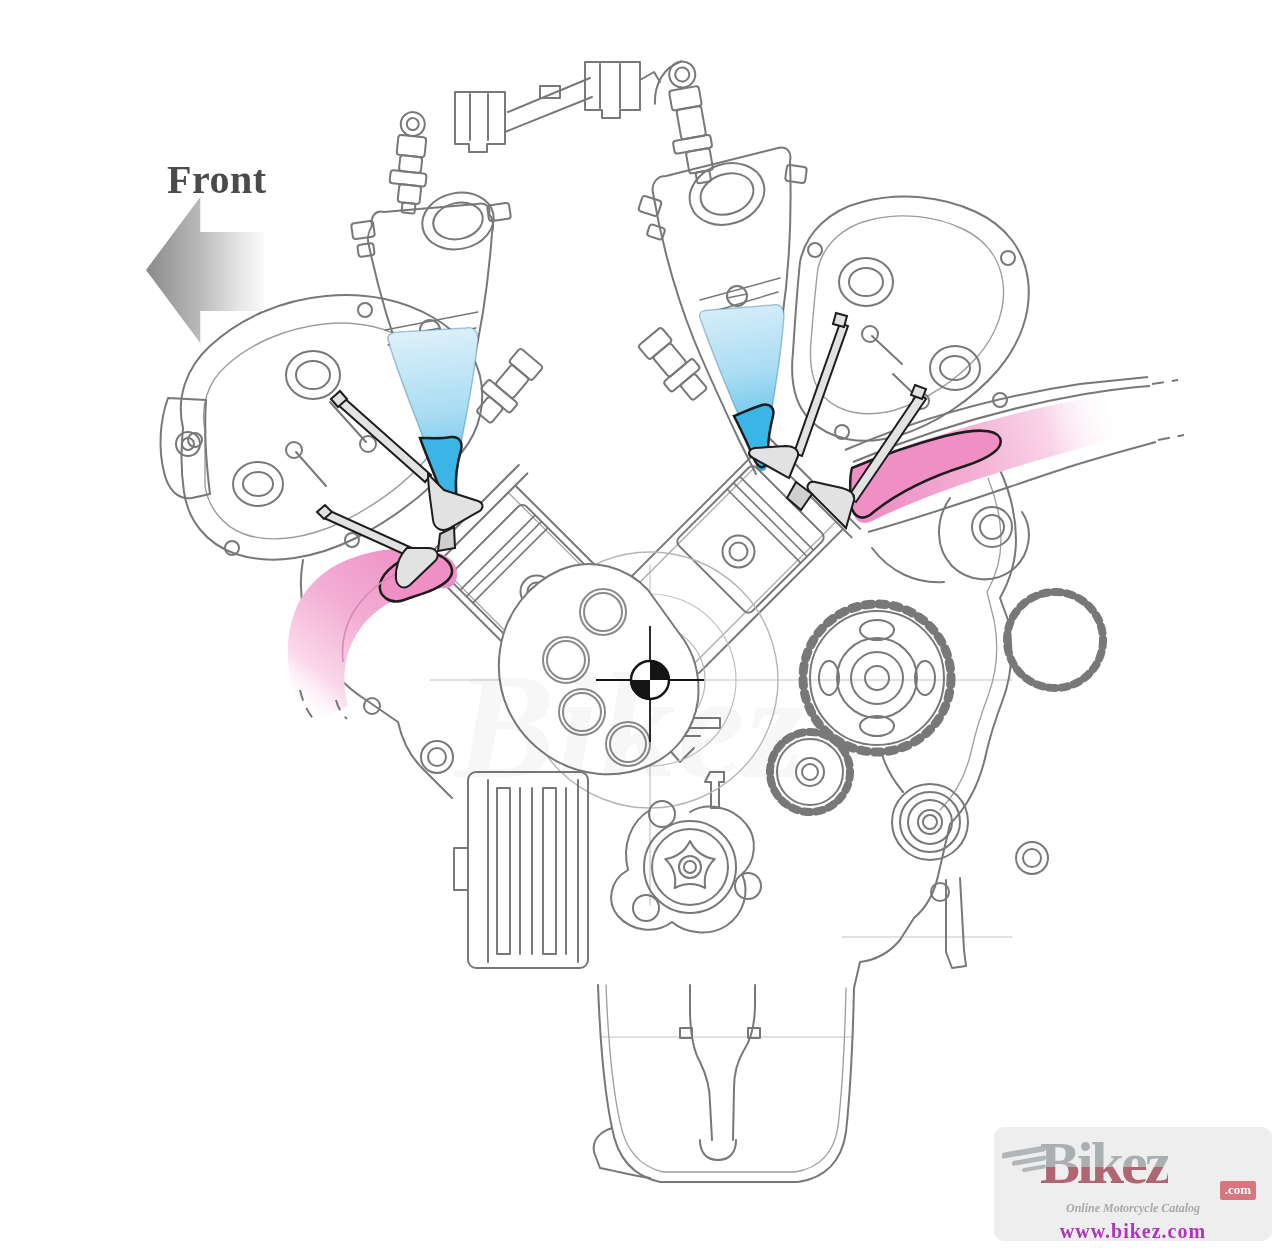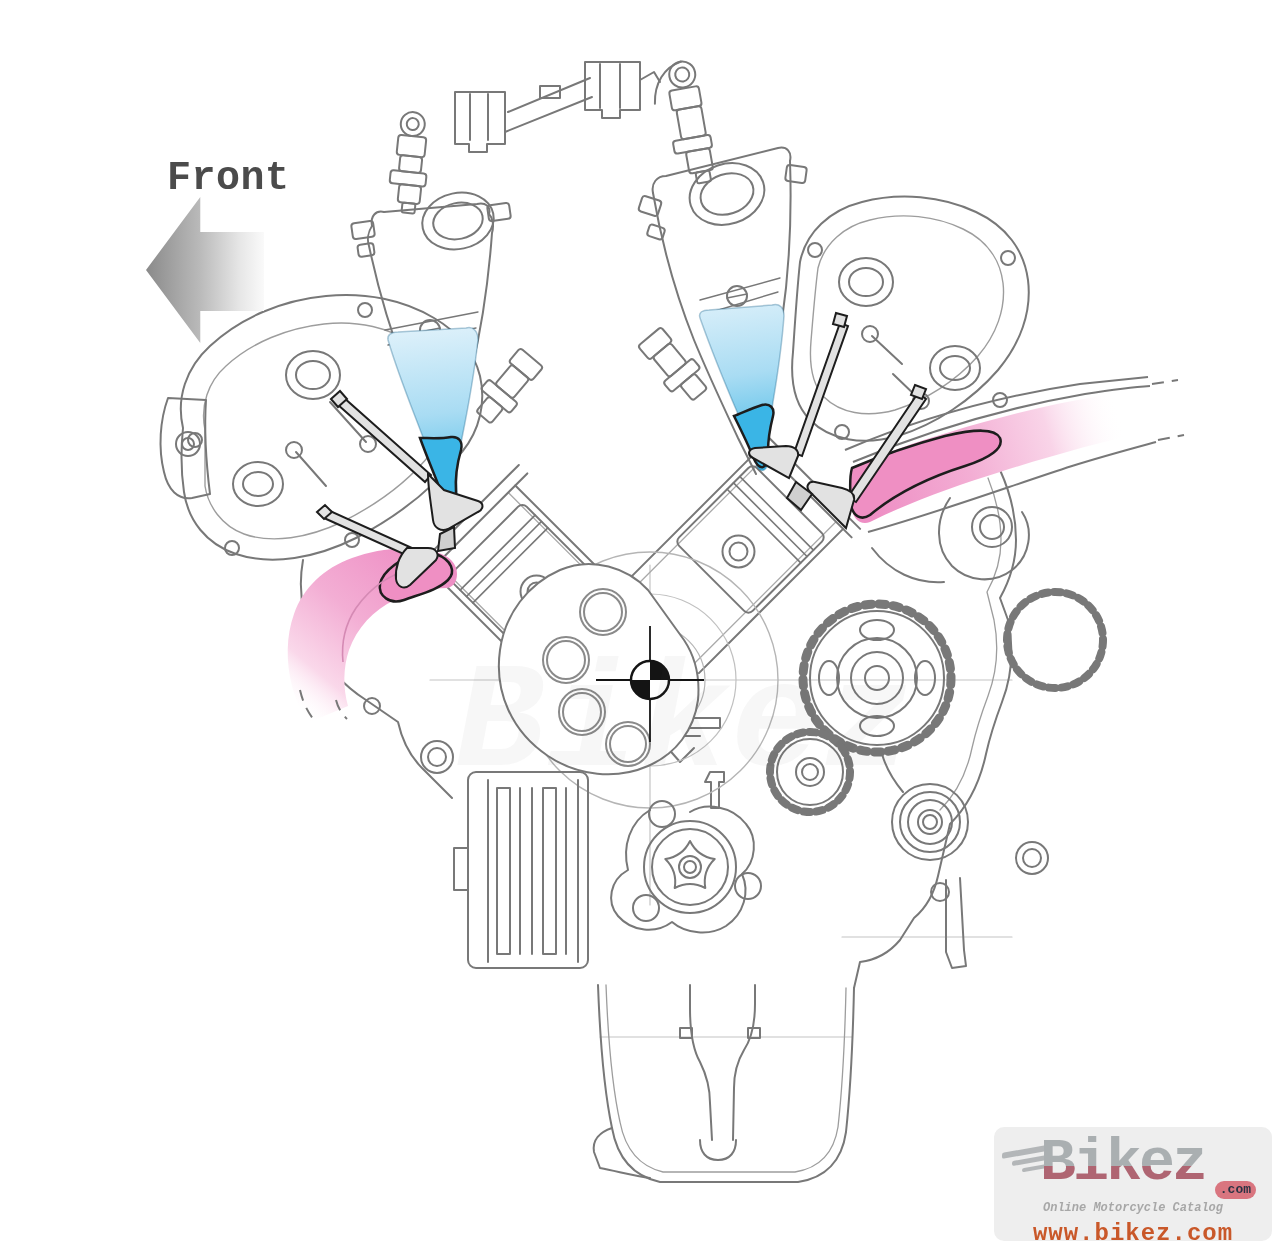--- a/index.html
+++ b/index.html
@@ -1,17 +1,17 @@
 <!DOCTYPE html>
 <html><head>
 <meta charset="utf-8">
 <style>
   html,body{margin:0;padding:0;background:#fff;}
   .canvas{position:relative;width:1280px;height:1251px;background:#ffffff;overflow:hidden;
-          font-family:Liberation Mono, monospace;}
+          font-family:Liberation Serif, serif;}
   
   .front-label{position:absolute;left:167px;top:156px;font-size:40px;font-weight:bold;
                color:#4b4b4b;letter-spacing:0.5px;}
   .front-arrow{position:absolute;left:146px;top:197px;width:118px;height:146px;
                background:linear-gradient(90deg,#8a8a8a 0%,#b9b9b9 45%,#e7e7e7 80%,#fafafa 100%);
                clip-path:polygon(0 50%,46% 0,46% 24%,100% 24%,100% 78%,46% 78%,46% 100%);}
   
   .engine-wrap{position:absolute;left:0;top:0;width:1280px;height:1251px;}
   
   .wm{position:absolute;left:455px;top:640px;font-size:150px;font-weight:bold;font-style:italic;
@@ -20,26 +20,26 @@
   .logo{position:absolute;left:994px;top:1127px;width:278px;height:114px;background:#ececec;
         border-radius:10px;opacity:0.88;}
   .logo .brand{position:absolute;left:46px;top:2px;font-size:60px;font-weight:bold;letter-spacing:-3px;
         background:linear-gradient(180deg,#9fa4a7 0 55%,#a4505f 55% 100%);
         -webkit-background-clip:text;background-clip:text;color:transparent;}
   .logo .wings{position:absolute;left:8px;top:22px;width:44px;height:22px;transform:skewY(-10deg);}
   .logo .wings i{display:block;background:#a9adaf;margin-bottom:4px;border-radius:2px;}
   .logo .wings i:nth-child(1){width:44px;height:6px;}
   .logo .wings i:nth-child(2){width:34px;height:5px;margin-left:10px;}
   .logo .wings i:nth-child(3){width:24px;height:4px;margin-left:20px;}
-  .logo .com{position:absolute;right:16px;top:54px;background:#d4626e;color:#0f172a;font-size:13px;
-        font-weight:bold;padding:1px 5px 2px;border-radius:9px;}
+  .logo .com{position:absolute;right:16px;top:54px;background:#d4626e;color:#ffffff;font-size:13px;
+        font-weight:bold;padding:1px 5px 2px;border-radius:2px;}
   .logo .tag{position:absolute;left:0;top:74px;width:100%;text-align:center;font-size:12px;
         font-weight:bold;font-style:italic;color:#9c9c9c;}
-  .logo .url{position:absolute;left:0;top:93px;width:100%;text-align:center;font-size:24px;
-        font-weight:bold;color:#c2410c;letter-spacing:1px;}
+  .logo .url{position:absolute;left:0;top:93px;width:100%;text-align:center;font-size:20px;
+        font-weight:bold;color:#a21caf;letter-spacing:1px;}
 </style>
 </head>
 <body>
 
 <div class="canvas">
 
   <div class="engine-wrap">
   <svg width="1280" height="1251" viewBox="0 0 1280 1251" xmlns="http://www.w3.org/2000/svg">
     <defs>
       <linearGradient id="gInL" gradientUnits="userSpaceOnUse" x1="430" y1="330" x2="452" y2="515">

